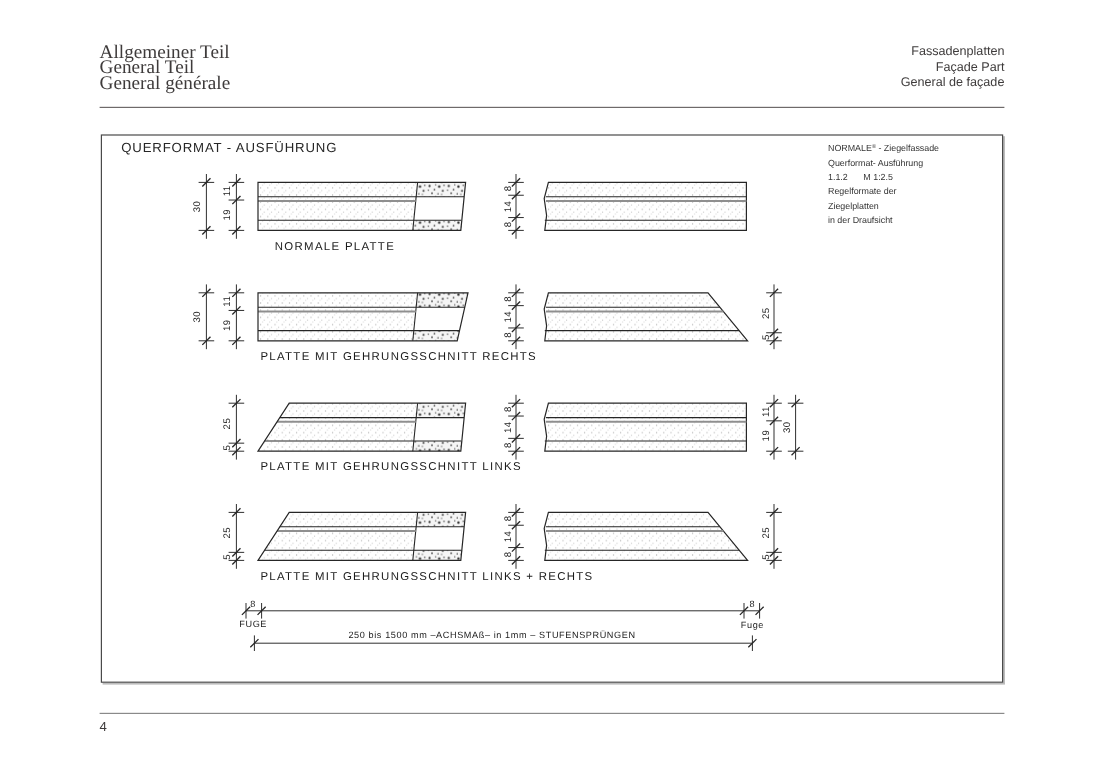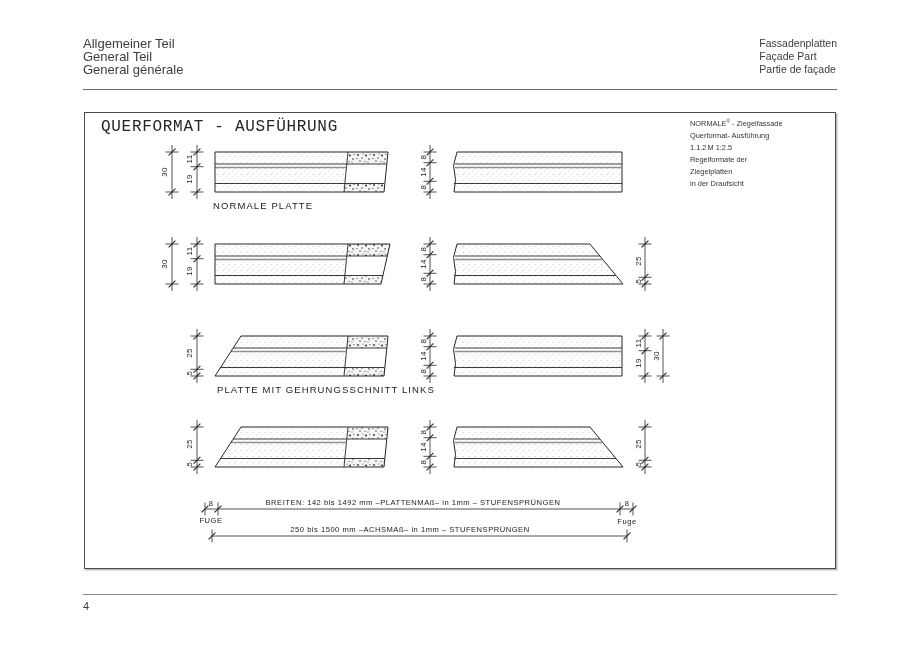--- a/index.html
+++ b/index.html
@@ -1,49 +1,49 @@
 <!DOCTYPE html>
 <html><head>
 <meta charset="utf-8">
 <style>
   html,body{margin:0;padding:0;background:#fff;}
   .page{position:relative;width:920px;height:650px;background:#ffffff;
         font-family:"Liberation Sans",sans-serif;overflow:hidden;color:#1e1e1e;}
   .t{position:absolute;white-space:nowrap;}
-  .hl{left:83px;top:37px;font-size:13px;line-height:13px;color:#3e3b3b;}
-  .hr{right:83px;top:37px;font-size:10.5px;line-height:13px;color:#3e3b3b;}
+  .hl{left:83px;top:37px;font-size:16px;line-height:13px;color:#3e3b3b;font-family:Liberation Serif, serif;}
+  .hr{right:83px;top:37px;font-size:10.5px;line-height:13px;color:#3e3b3b;text-align:right;}
   .rule{position:absolute;height:1px;background:#6e6a6a;}
   .box{position:absolute;left:84px;top:112px;width:752px;height:457px;
        border:1.5px solid #4a4a4a;box-sizing:border-box;box-shadow:1.5px 1.5px 0 #bcbcbc;}
-  .title{left:101px;top:118px;font-size:16px;letter-spacing:0.7px;color:#262626;font-family:Liberation Mono, monospace;}
+  .title{left:101px;top:118px;font-size:11px;letter-spacing:0.7px;color:#262626;}
   .info{left:690px;top:116px;font-size:7.4px;line-height:11.9px;color:#343434;width:140px;}
   .info sup{font-size:4.6px;}
   .art{position:absolute;left:84px;top:113px;}
   .cap{font-size:9.5px;letter-spacing:1.1px;color:#1b1b1b;}
   .dim{position:absolute;font-size:8px;letter-spacing:0.4px;color:#1f1f1f;
        transform:translate(-50%,-50%) rotate(-90deg);transform-origin:center;}
   .bt{font-size:7.6px;letter-spacing:0.5px;color:#1b1b1b;transform:translate(-50%,-50%);}
   .pg{left:83px;top:600px;font-size:11px;color:#3e3b3b;}
   .sc{display:inline-block;}
-  .sc2{display:inline-block;margin-left:1px;}
+  .sc2{display:inline-block;margin-left:13px;}
 </style>
 </head>
 <body>
 
 <div class="page">
 
   <div class="t hl">
     <div>Allgemeiner Teil</div>
     <div>General Teil</div>
     <div>General générale</div>
   </div>
   <div class="t hr">
     <div>Fassadenplatten</div>
     <div>Façade Part</div>
-    <div>Partie de façade</div>
+    <div>General de façade</div>
   </div>
   <div class="rule" style="left:83px;top:89px;width:754px;"></div>
 
   <div class="box"></div>
 
   <svg class="art" width="752" height="456" viewBox="0 0 752 456">
     <defs>
       <pattern id="stip" width="6" height="6" patternUnits="userSpaceOnUse">
         <rect width="6" height="6" fill="#ffffff"></rect>
         <circle cx="1.2" cy="1.5" r="0.5" fill="#aeaeae"></circle>
@@ -235,22 +235,24 @@
   <div class="t title">QUERFORMAT - AUSFÜHRUNG</div>
   <div class="t info">
     <div><span class="sc">NORMALE</span><sup>®</sup> <span class="sc">- Ziegelfassade</span></div>
     <div>Querformat- Ausführung</div>
     <div><span class="sc">1.1.2</span><span class="sc2">M 1:2.5</span></div>
     <div>Regelformate der</div>
     <div>Ziegelplatten</div>
     <div>in der Draufsicht</div>
   </div>
 
-  <div class="t cap" style="left:213px;top:200px">NORMALE PLATTE</div>
+  <div class="t cap" style="left:229px;top:200px">NORMALE PLATTE</div>
+  <div class="t cap" style="left:217px;top:292px">PLATTE  MIT  GEHRUNGSSCHNITT  RECHTS</div>
   <div class="t cap" style="left:217px;top:384px">PLATTE  MIT  GEHRUNGSSCHNITT  LINKS</div>
+  <div class="t cap" style="left:217px;top:475px">PLATTE  MIT  GEHRUNGSSCHNITT  LINKS  +  RECHTS</div>
 
   <span class="dim" style="left:164px;top:172px">30</span>
   <span class="dim" style="left:189px;top:159px">11</span>
   <span class="dim" style="left:189px;top:179px">19</span>
   <span class="dim" style="left:423px;top:157px">8</span>
   <span class="dim" style="left:423px;top:172px">14</span>
   <span class="dim" style="left:423px;top:187px">8</span>
 
   <span class="dim" style="left:164px;top:264px">30</span>
   <span class="dim" style="left:189px;top:251px">11</span>
@@ -273,21 +275,20 @@
   <span class="dim" style="left:189px;top:444px">25</span>
   <span class="dim" style="left:189px;top:464px">5</span>
   <span class="dim" style="left:423px;top:432px">8</span>
   <span class="dim" style="left:423px;top:447px">14</span>
   <span class="dim" style="left:423px;top:462px">8</span>
   <span class="dim" style="left:638px;top:444px">25</span>
   <span class="dim" style="left:638px;top:464px">5</span>
 
   <span class="t bt" style="left:211px;top:503px">8</span>
   <span class="t bt" style="left:627px;top:503px">8</span>
-  <span class="t bt" style="left:413px;top:502px">BREITEN:  142 bis  1492 mm   –PLATTENMAß–   in 1mm  –  STUFENSPRÜNGEN</span>
   <span class="t bt" style="left:211px;top:520px">FUGE</span>
   <span class="t bt" style="left:627px;top:521px">Fuge</span>
   <span class="t bt" style="left:410px;top:529px">250 bis 1500 mm    –ACHSMAß–   in 1mm  –  STUFENSPRÜNGEN</span>
 
   <div class="rule" style="left:83px;top:594px;width:754px;background:#8a8a8a;"></div>
   <div class="t pg">4</div>
 
 </div>
 
 </body></html>

